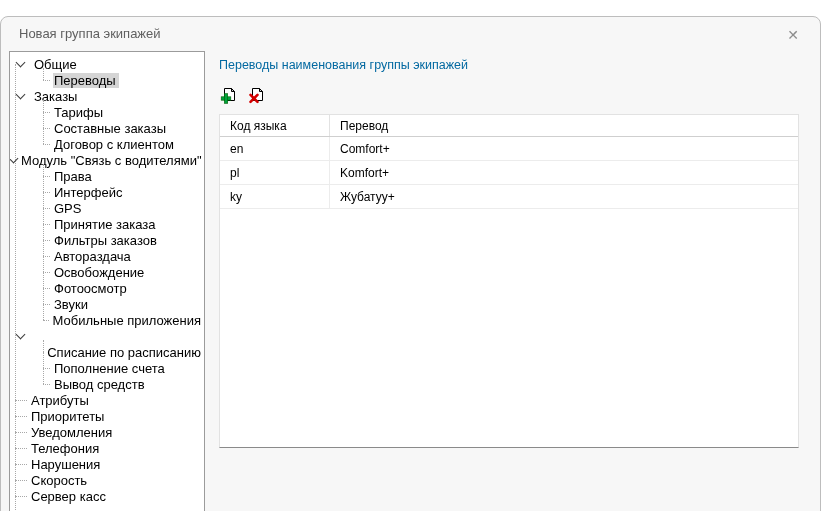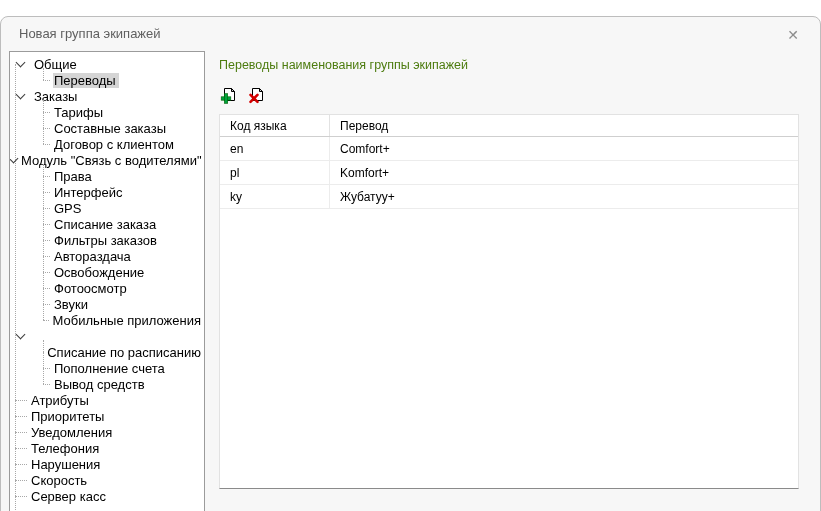--- a/index.html
+++ b/index.html
@@ -52,27 +52,27 @@
   .lbl { margin-left:3px; padding:1px 3px 1px 1px; line-height:13px; }
   .lbl.selected { background:#d5d5d5; }
   .children { position:relative; }
   .children::before {
     content:""; position:absolute; left:33px; top:-4px; bottom:8px;
     border-left:1px dotted #a8a8a8;
   }
 
   
   .panel-heading {
-    position:absolute; left:218px; top:41px; font-size:12.5px; color:#4d7c0f;
+    position:absolute; left:218px; top:41px; font-size:12.5px; color:#0369a1;
   }
   .toolbar { position:absolute; left:218px; top:69px; display:flex; gap:10px; }
   .tool-btn { width:18px; height:18px; display:flex; align-items:center; justify-content:center; }
 
   .grid {
-    position:absolute; left:218px; top:97px; width:580px; height:375px;
+    position:absolute; left:218px; top:97px; width:580px; height:334px;
     background:#ffffff; border:1px solid #e2e2e2; border-bottom:1px solid #8a8a8a;
     font-size:12px; color:#000;
   }
   .grid-header { display:flex; height:22px; border-bottom:1px solid #cfcfcf; }
   .grid-header .c1 { width:110px; border-right:1px solid #e2e2e2; }
   .grid-row { display:flex; height:24px; border-bottom:1px solid #ececec; }
   .grid-row .c1 { width:110px; border-right:1px solid #ececec; }
   .cell { display:flex; align-items:center; padding-left:10px; overflow:hidden; }
   .c2 { flex:1;text-align:right; }
 </style>
@@ -131,21 +131,21 @@
         <div class="trow lvl1">
           <span class="dash"></span>
           <span class="lbl">Интерфейс</span>
         </div>
         <div class="trow lvl1">
           <span class="dash"></span>
           <span class="lbl">GPS</span>
         </div>
         <div class="trow lvl1">
           <span class="dash"></span>
-          <span class="lbl">Списание заказа</span>
+          <span class="lbl">Принятие заказа</span>
         </div>
         <div class="trow lvl1">
           <span class="dash"></span>
           <span class="lbl">Фильтры заказов</span>
         </div>
         <div class="trow lvl1">
           <span class="dash"></span>
           <span class="lbl">Автораздача</span>
         </div>
         <div class="trow lvl1">

